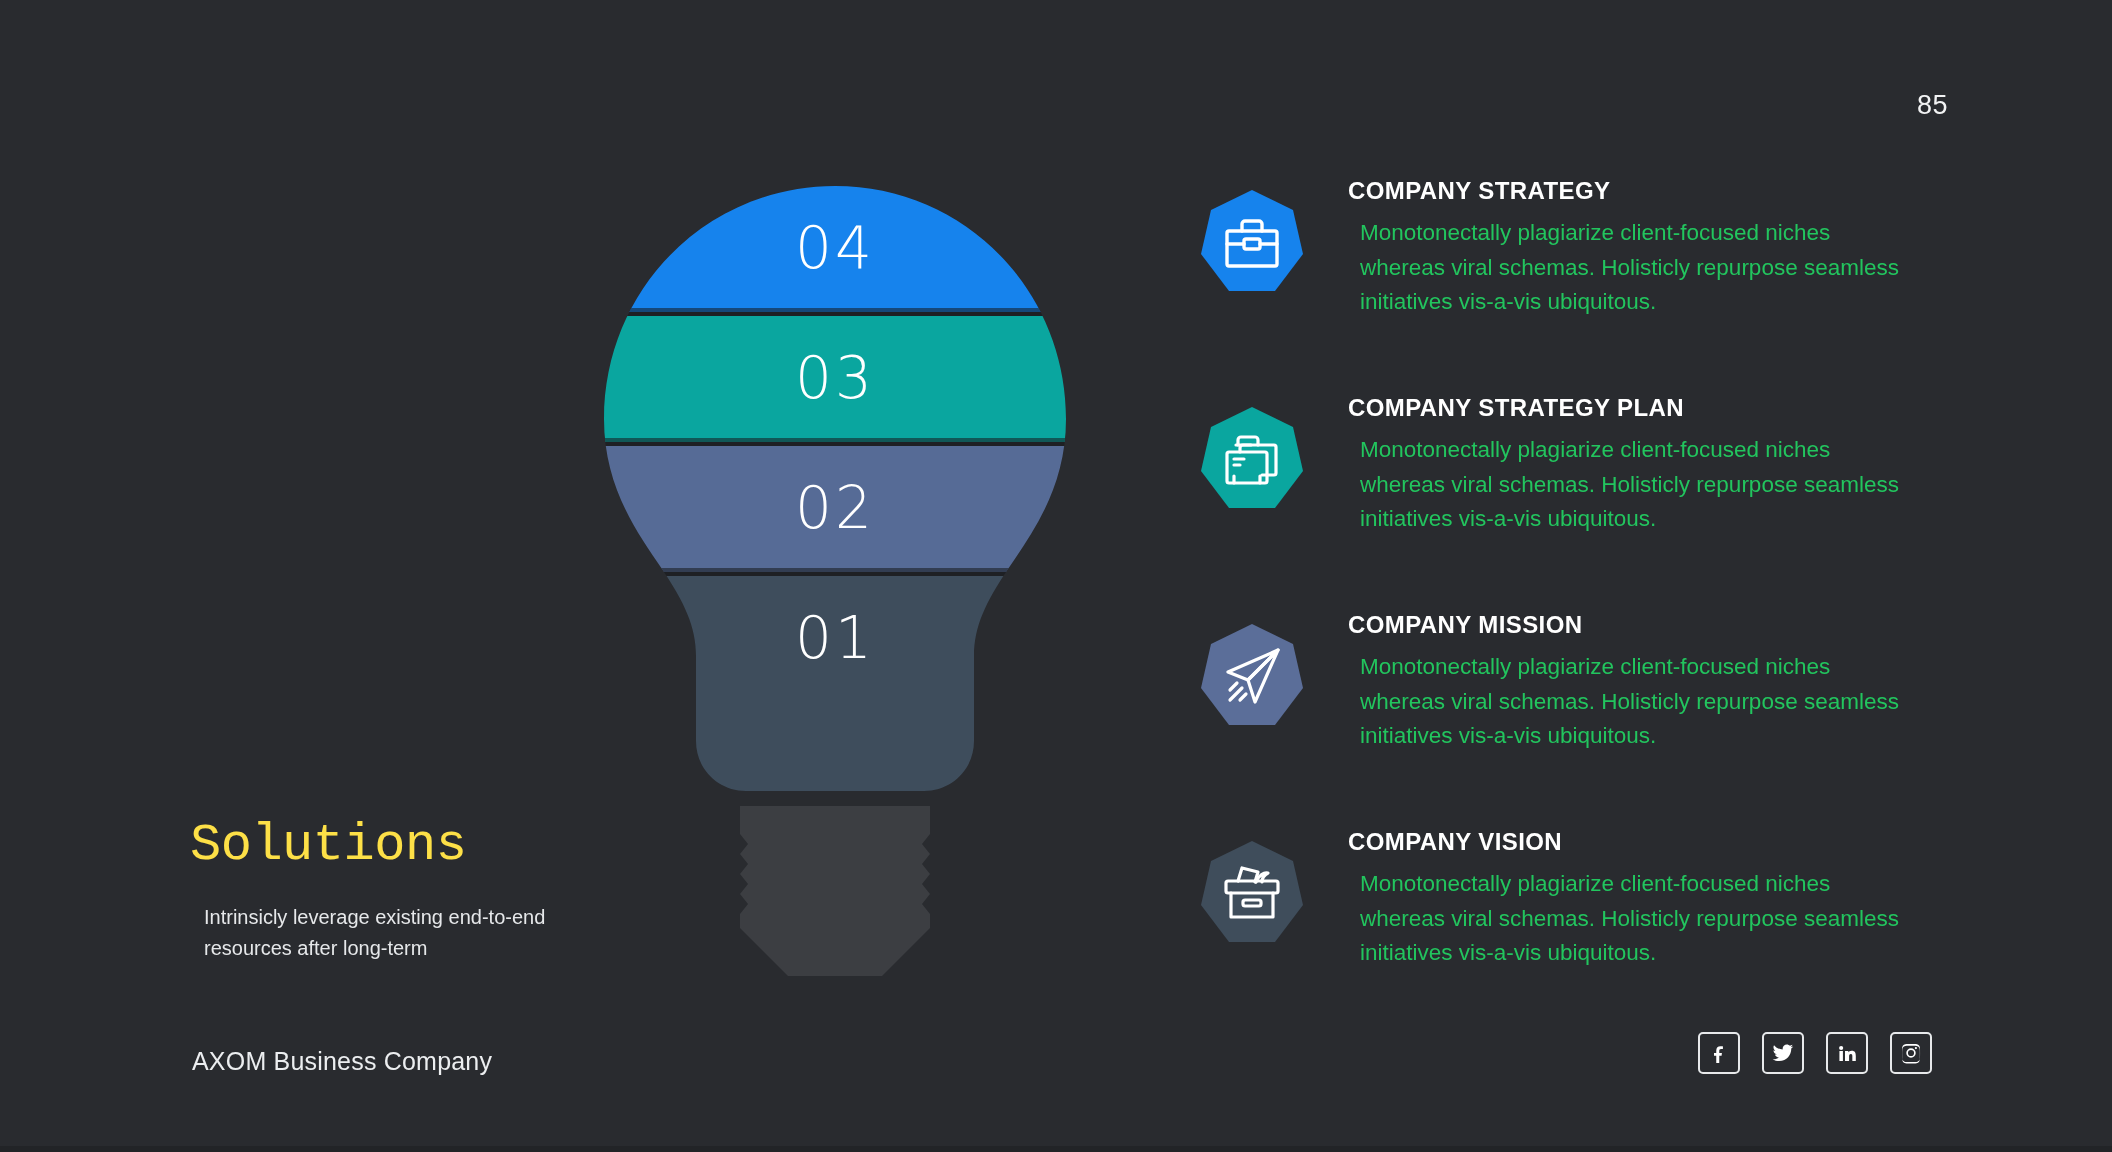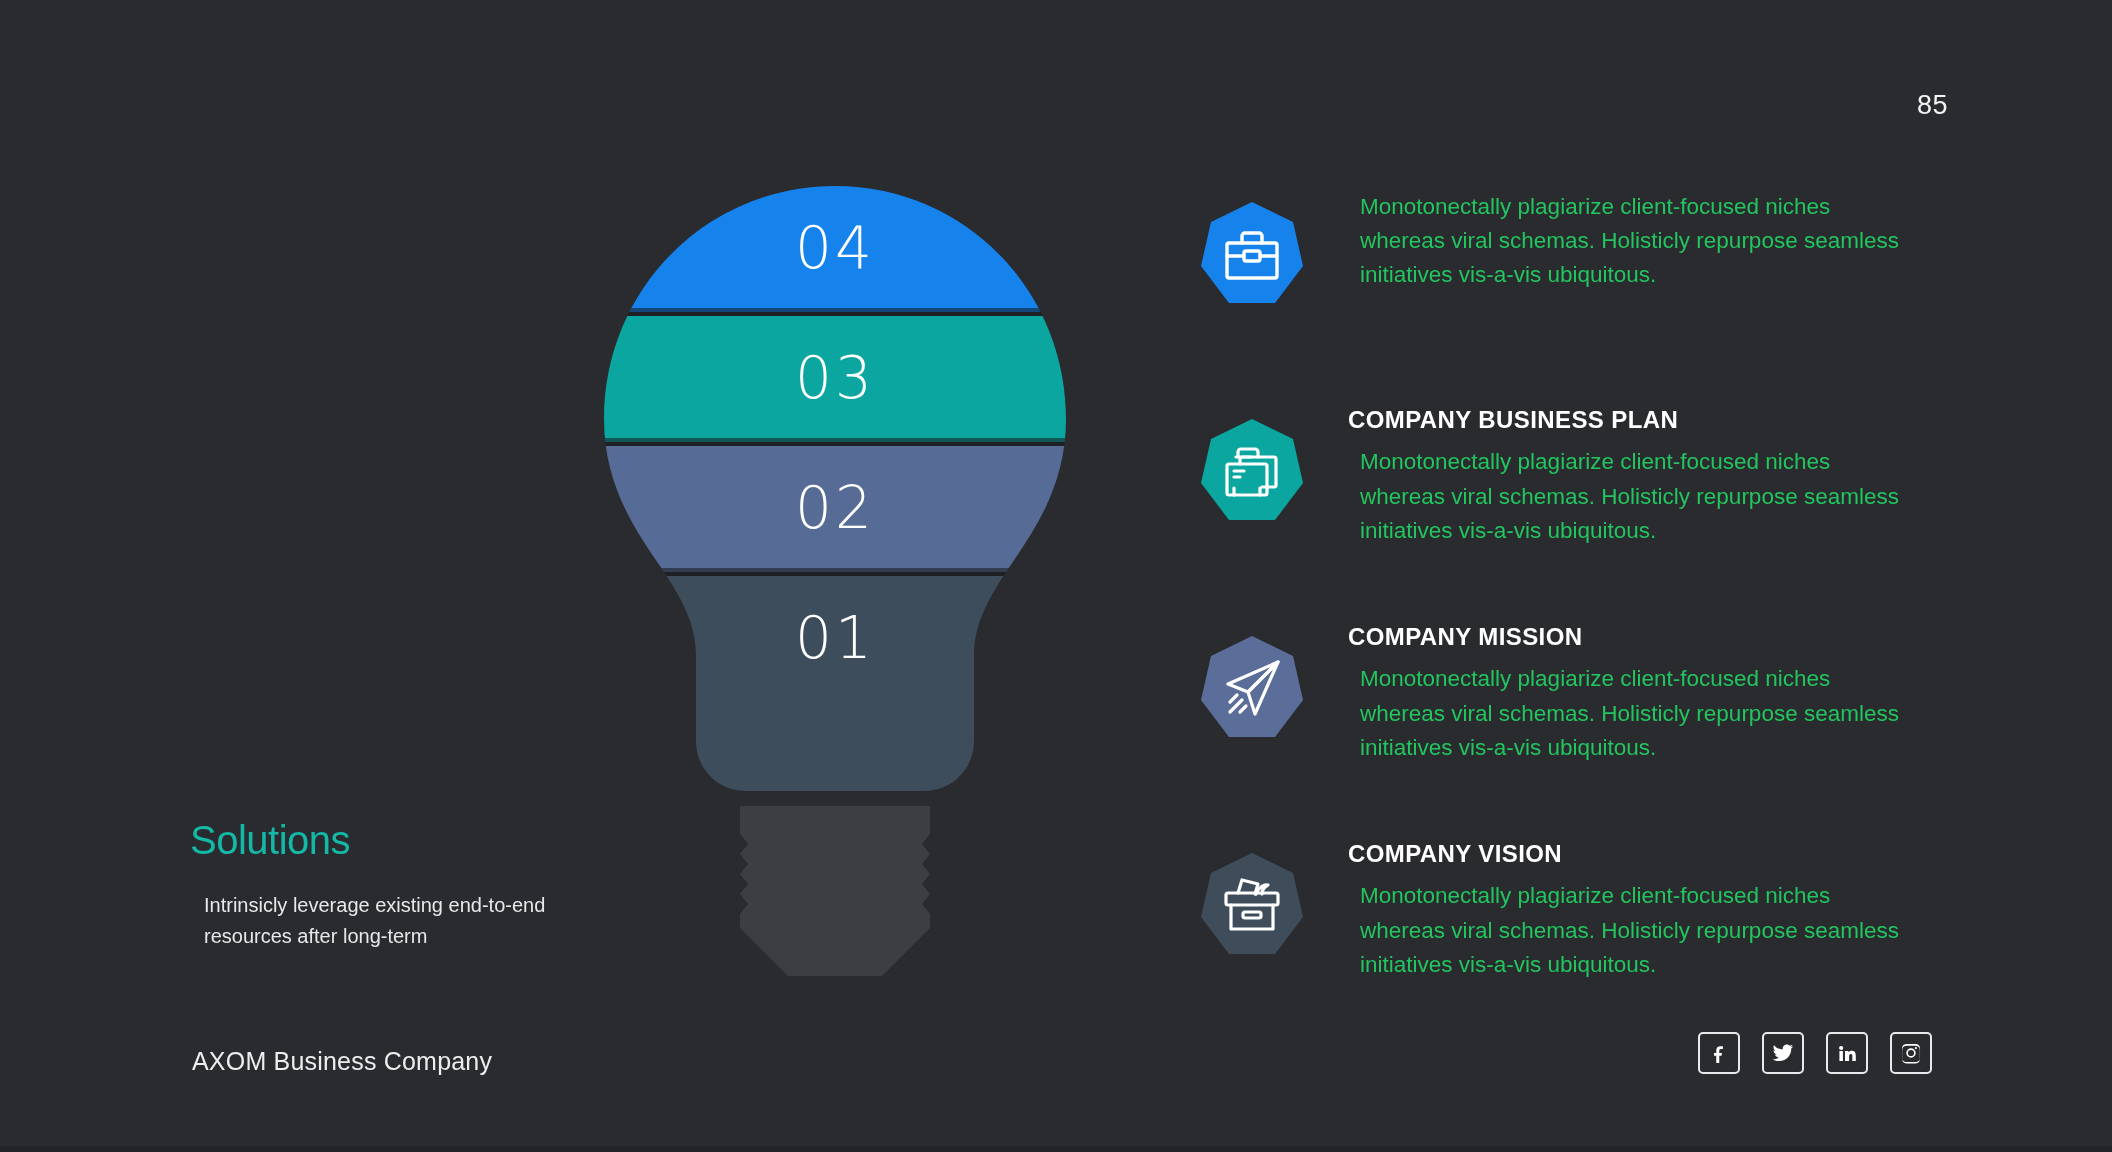--- a/index.html
+++ b/index.html
@@ -55,25 +55,25 @@
   }
 
   
   .left-block {
     position: absolute;
     left: 190px;
     top: 820px;
     width: 420px;
   }
   .left-title {
-    font-family: Liberation Sans, sans-serif;
+    font-family: Liberation Mono, monospace;
     font-weight: 300;
-    font-size: 40px;
+    font-size: 52px;
     line-height: 1;
-    color: #14b8a6;
+    color: #fde047;
     letter-spacing: -0.5px;
     margin: 0 0 30px 0;
   }
   .left-desc {
     font-size: 20px;
     line-height: 1.55;
     color: #e6e8ea;
     margin: 14px;
     max-width: 390px;
   }
@@ -214,38 +214,39 @@
         <svg width="112" height="112" viewBox="0 0 112 112" xmlns="http://www.w3.org/2000/svg">
           <polygon points="56,4 97,24 107,68 79,105 33,105 5,68 15,24" fill="#1683ED"></polygon>
           <g fill="none" stroke="#ffffff" stroke-width="3.4" stroke-linejoin="round" stroke-linecap="round">
             <rect x="31" y="45" width="50" height="35" rx="2"></rect>
             <path d="M46 45 L46 38 A3 3 0 0 1 49 35 L63 35 A3 3 0 0 1 66 38 L66 45"></path>
             <path d="M31 58 L48 58 M64 58 L81 58"></path>
             <rect x="48" y="53" width="16" height="10" rx="2"></rect>
           </g>
         </svg>
       </div>
+      <h2 class="feature-title">COMPANY STRATEGY</h2>
       <p class="feature-desc">Monotonectally plagiarize client-focused niches whereas viral schemas. Holisticly repurpose seamless initiatives vis-a-vis ubiquitous.</p>
     </div>
 
     <div class="feature">
       <div class="feature-icon">
         <svg width="112" height="112" viewBox="0 0 112 112" xmlns="http://www.w3.org/2000/svg">
           <polygon points="56,4 97,24 107,68 79,105 33,105 5,68 15,24" fill="#0AA69F"></polygon>
           <g fill="none" stroke="#ffffff" stroke-width="3.2" stroke-linejoin="round" stroke-linecap="round">
             <path d="M42 42 L42 37 A3 3 0 0 1 45 34 L59 34 A3 3 0 0 1 62 37 L62 42"></path>
             <path d="M40 42 L78 42 A2 2 0 0 1 80 44 L80 70 A2 2 0 0 1 78 72 L66 72"></path>
             <rect x="31" y="49" width="40" height="31" rx="2"></rect>
             <path d="M44 49 L44 45 A3 3 0 0 1 47 42 L55 42"></path>
             <path d="M38 56 L48 56 M38 62 L44 62"></path>
             <path d="M38 73 L38 80 M64 73 L64 80"></path>
           </g>
         </svg>
       </div>
-      <h2 class="feature-title">COMPANY BUSINESS PLAN</h2>
+      <h2 class="feature-title">COMPANY STRATEGY PLAN</h2>
       <p class="feature-desc">Monotonectally plagiarize client-focused niches whereas viral schemas. Holisticly repurpose seamless initiatives vis-a-vis ubiquitous.</p>
     </div>
 
     <div class="feature">
       <div class="feature-icon">
         <svg width="112" height="112" viewBox="0 0 112 112" xmlns="http://www.w3.org/2000/svg">
           <polygon points="56,4 97,24 107,68 79,105 33,105 5,68 15,24" fill="#5B6E99"></polygon>
           <g fill="none" stroke="#ffffff" stroke-width="3.2" stroke-linejoin="round" stroke-linecap="round">
             <path d="M82 30 L32 52 L52 60 Z"></path>
             <path d="M82 30 L52 60 L59 82 Z"></path>

